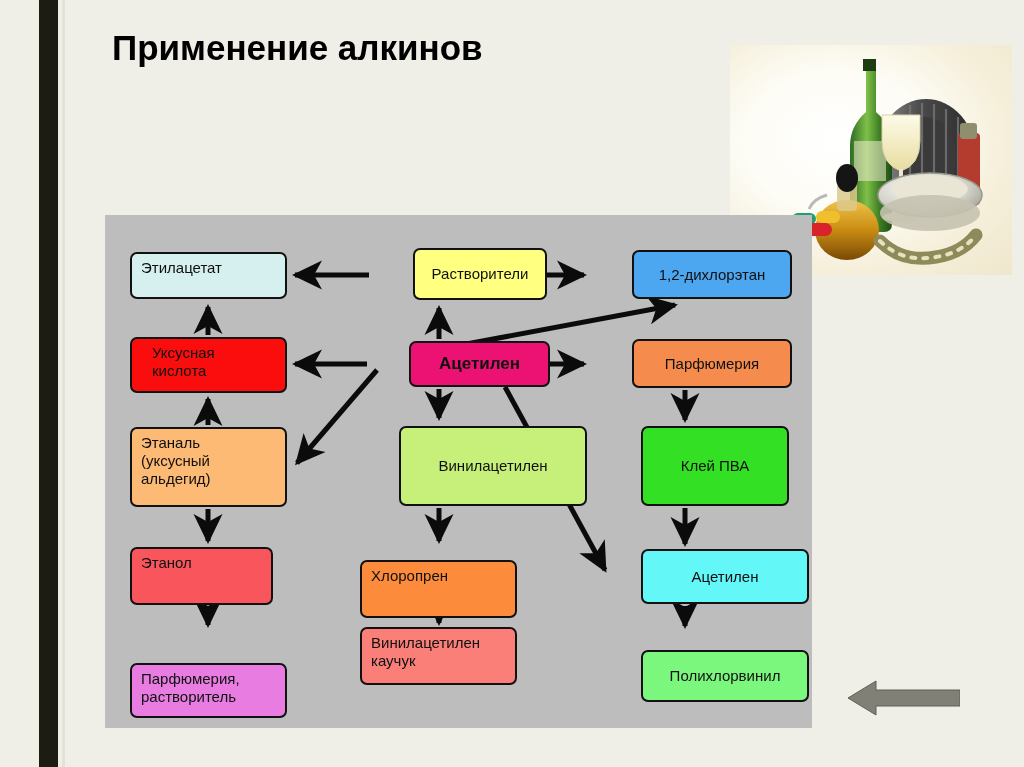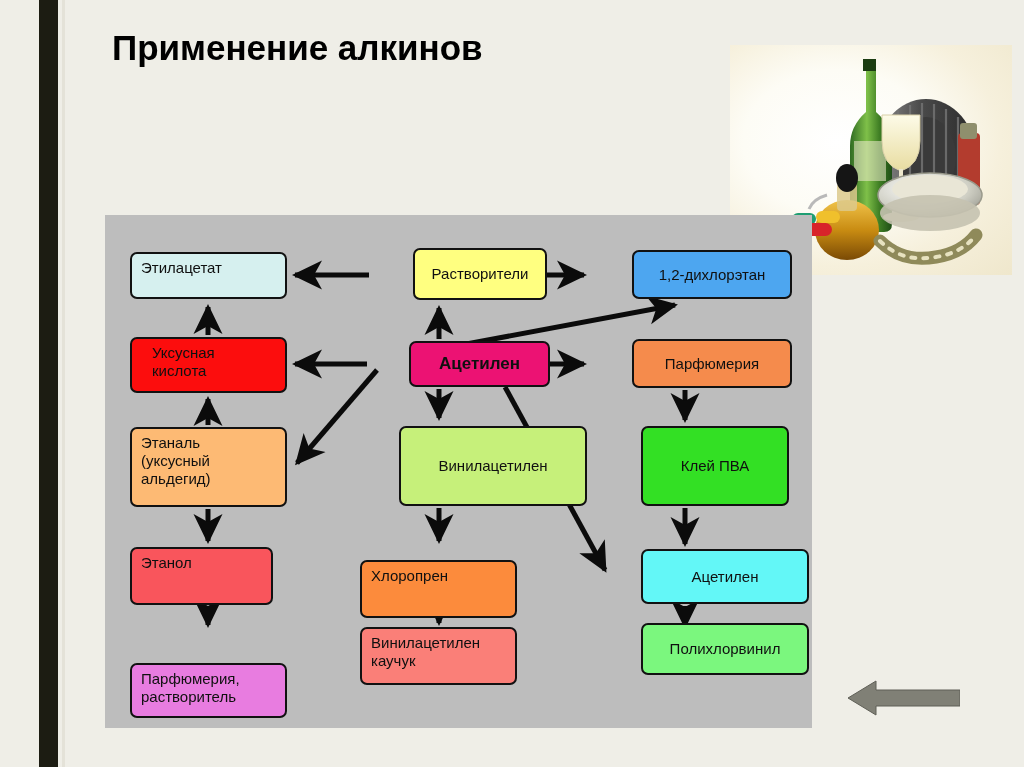--- a/index.html
+++ b/index.html
@@ -202,21 +202,21 @@
 альдегид)</div>
         <div class="node center" style="left: 254px; top: 211px; width: 188px; height: 80px; background: rgb(198, 240, 122);">Винилацетилен</div>
         <div class="node center" style="left: 496px; top: 211px; width: 148px; height: 80px; background: rgb(51, 224, 36);">Клей ПВА</div>
         <div class="node" style="left: 25px; top: 332px; width: 143px; height: 58px; background: rgb(249, 85, 92);">Этанол</div>
         <div class="node" style="left: 255px; top: 332px; width: 157px; height: 58px; background: rgb(252, 139, 60); margin-top: 13px;">Хлоропрен</div>
         <div class="node center" style="left: 496px; top: 334px; width: 168px; height: 55px; background: rgb(99, 247, 247);">Ацетилен</div>
         <div class="node" style="left: 25px; top: 415px; width: 157px; height: 55px; background: rgb(232, 124, 224); margin-top: 33px;">Парфюмерия,
 растворитель</div>
         <div class="node" style="left: 255px; top: 412px; width: 157px; height: 58px; background: rgb(250, 127, 120);">Винилацетилен
 каучук</div>
-        <div class="node center" style="left: 496px; top: 408px; width: 168px; height: 52px; background: rgb(123, 247, 126);">Полихлорвинил</div>
+        <div class="node center" style="left: 496px; top: 435px; width: 168px; height: 52px; background: rgb(123, 247, 126);">Полихлорвинил</div>
       </div>
   </div>
 
   <div id="back-arrow">
     <svg viewBox="0 0 112 38" xmlns="http://www.w3.org/2000/svg">
       <polygon points="0,19 28,2 28,11 112,11 112,27 28,27 28,36" fill="#808076" stroke="#5f5f57" stroke-width="1"></polygon>
     </svg>
   </div>
 
 </div>

